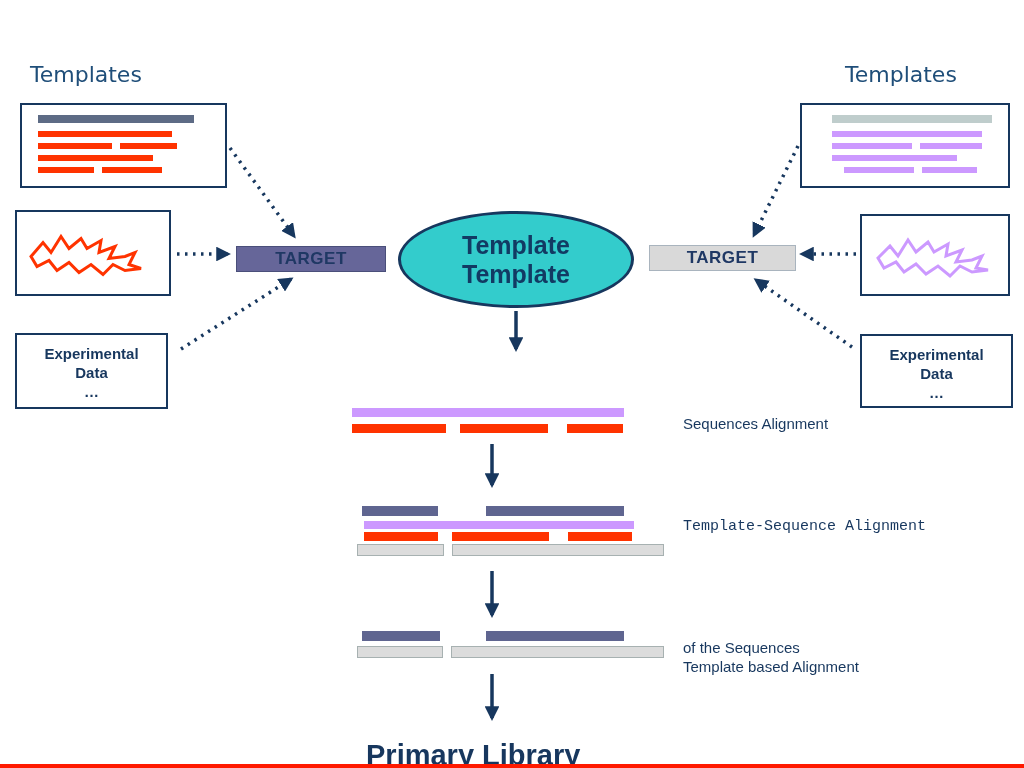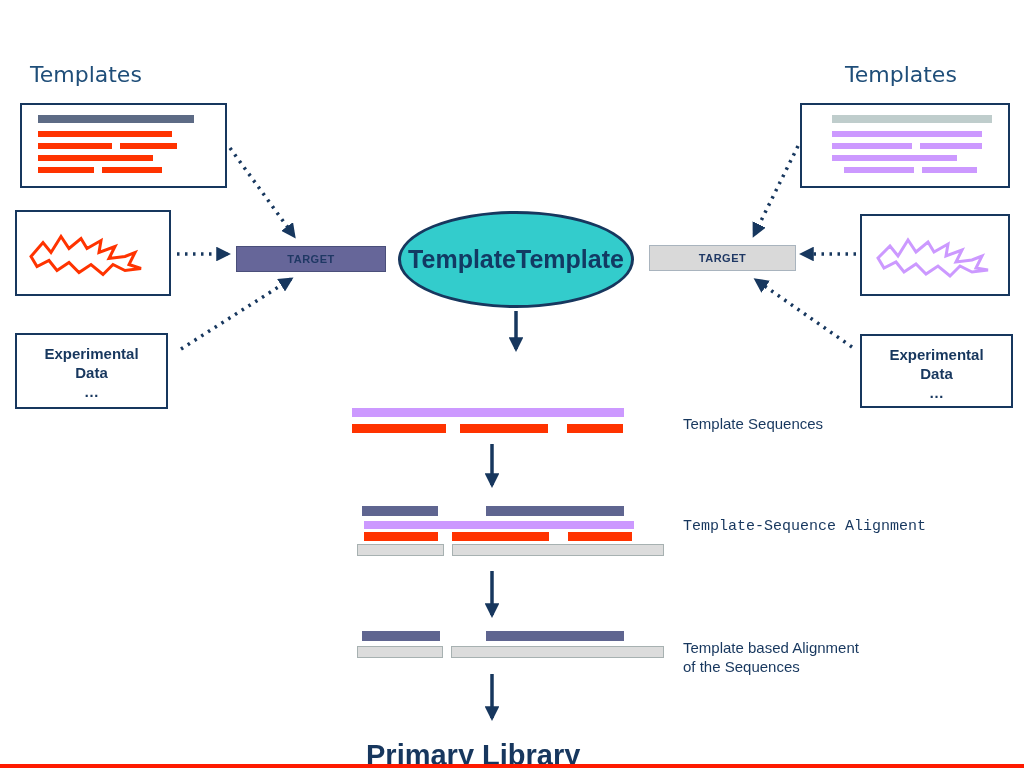--- a/index.html
+++ b/index.html
@@ -26,29 +26,29 @@
   #squiggle-box-right { left:860px; top:214px; width:150px; height:82px; }
   .squiggle-svg { position:absolute; left:0; top:0; width:100%; height:100%; }
 
   .exp-box { position:absolute; background:#fff; border:2px solid #17375E;
              text-align:center; font-weight:bold; font-size:15px; color:#17375E;
              padding-top:9px; line-height:19px; }
   #exp-box-left  { left:15px;  top:333px; width:153px; height:76px; }
   #exp-box-right { left:860px; top:334px; width:153px; height:74px; }
 
   .target { position:absolute; display:flex; align-items:center; justify-content:center;
-            font-weight:bold; font-size:11px; color:#1F3864; letter-spacing:0.5px; }
+            font-weight:bold; font-size:17px; color:#1F3864; letter-spacing:0.5px; }
   #target-left  { left:236px; top:246px; width:150px; height:26px;
                   background:#666699; border:1px solid #4A4F7A; }
   #target-right { left:649px; top:245px; width:147px; height:26px;
                   background:#D9D9D9; border:1px solid #A9B4BE; }
 
   .ellipse { position:absolute; left:398px; top:211px; width:236px; height:97px;
              background:#33CCCC; border:3px solid #17375E; border-radius:50%;
-             display:flex; flex-direction:row; align-items:center; justify-content:center;
+             display:flex; flex-direction:column; align-items:center; justify-content:center;
              font-weight:bold; font-size:25px; line-height:29px; color:#123A63; }
 
   .step-label { position:absolute; font-size:15px; color:#17375E; line-height:19px; }
   #step1-label { left:683px; top:414px; }
   #step2-label { left:683px; top:517px;font-family:Liberation Mono, monospace; }
   #step3-label { left:683px; top:638px; }
 
   .seg-slate  { background:#5F6590; }
   .seg-purple { background:#CC99FF; }
   .seg-red    { background:#FF3300; }
@@ -133,37 +133,37 @@
 
   <div class="ellipse">
     <span>Template</span>
     <span>Template</span>
   </div>
 
   <div class="bar seg-purple" style="left:352px; top:408px; width:272px; height:9px;"></div>
   <div class="bar seg-red" style="left:352px; top:424px; width:94px; height:9px;"></div>
   <div class="bar seg-red" style="left:460px; top:424px; width:88px; height:9px;"></div>
   <div class="bar seg-red" style="left:567px; top:424px; width:56px; height:9px;"></div>
-  <div class="step-label" id="step1-label">Template Sequences</div>
+  <div class="step-label" id="step1-label">Sequences Alignment</div>
 
   <div class="bar seg-slate" style="left:362px; top:506px; width:76px; height:10px;"></div>
   <div class="bar seg-slate" style="left:486px; top:506px; width:138px; height:10px;"></div>
   <div class="bar seg-purple" style="left:364px; top:521px; width:270px; height:8px;"></div>
   <div class="bar seg-red" style="left:364px; top:532px; width:74px; height:9px;"></div>
   <div class="bar seg-red" style="left:452px; top:532px; width:97px; height:9px;"></div>
   <div class="bar seg-red" style="left:568px; top:532px; width:64px; height:9px;"></div>
   <div class="bar seg-gray" style="left:357px; top:544px; width:87px; height:12px;"></div>
   <div class="bar seg-gray" style="left:452px; top:544px; width:212px; height:12px;"></div>
   <div class="step-label" id="step2-label">Template-Sequence Alignment</div>
 
   <div class="bar seg-slate" style="left:362px; top:631px; width:78px; height:10px;"></div>
   <div class="bar seg-slate" style="left:486px; top:631px; width:138px; height:10px;"></div>
   <div class="bar seg-gray" style="left:357px; top:646px; width:86px; height:12px;"></div>
   <div class="bar seg-gray" style="left:451px; top:646px; width:213px; height:12px;"></div>
   <div class="step-label" id="step3-label">
+    <div>of the Sequences</div>
     <div>Template based Alignment</div>
-    <div>of the Sequences</div>
   </div>
 
   <div class="footer-title">Primary Library</div>
 
   <div class="bottom-strip"></div>
 </div>
 
 </body></html>

